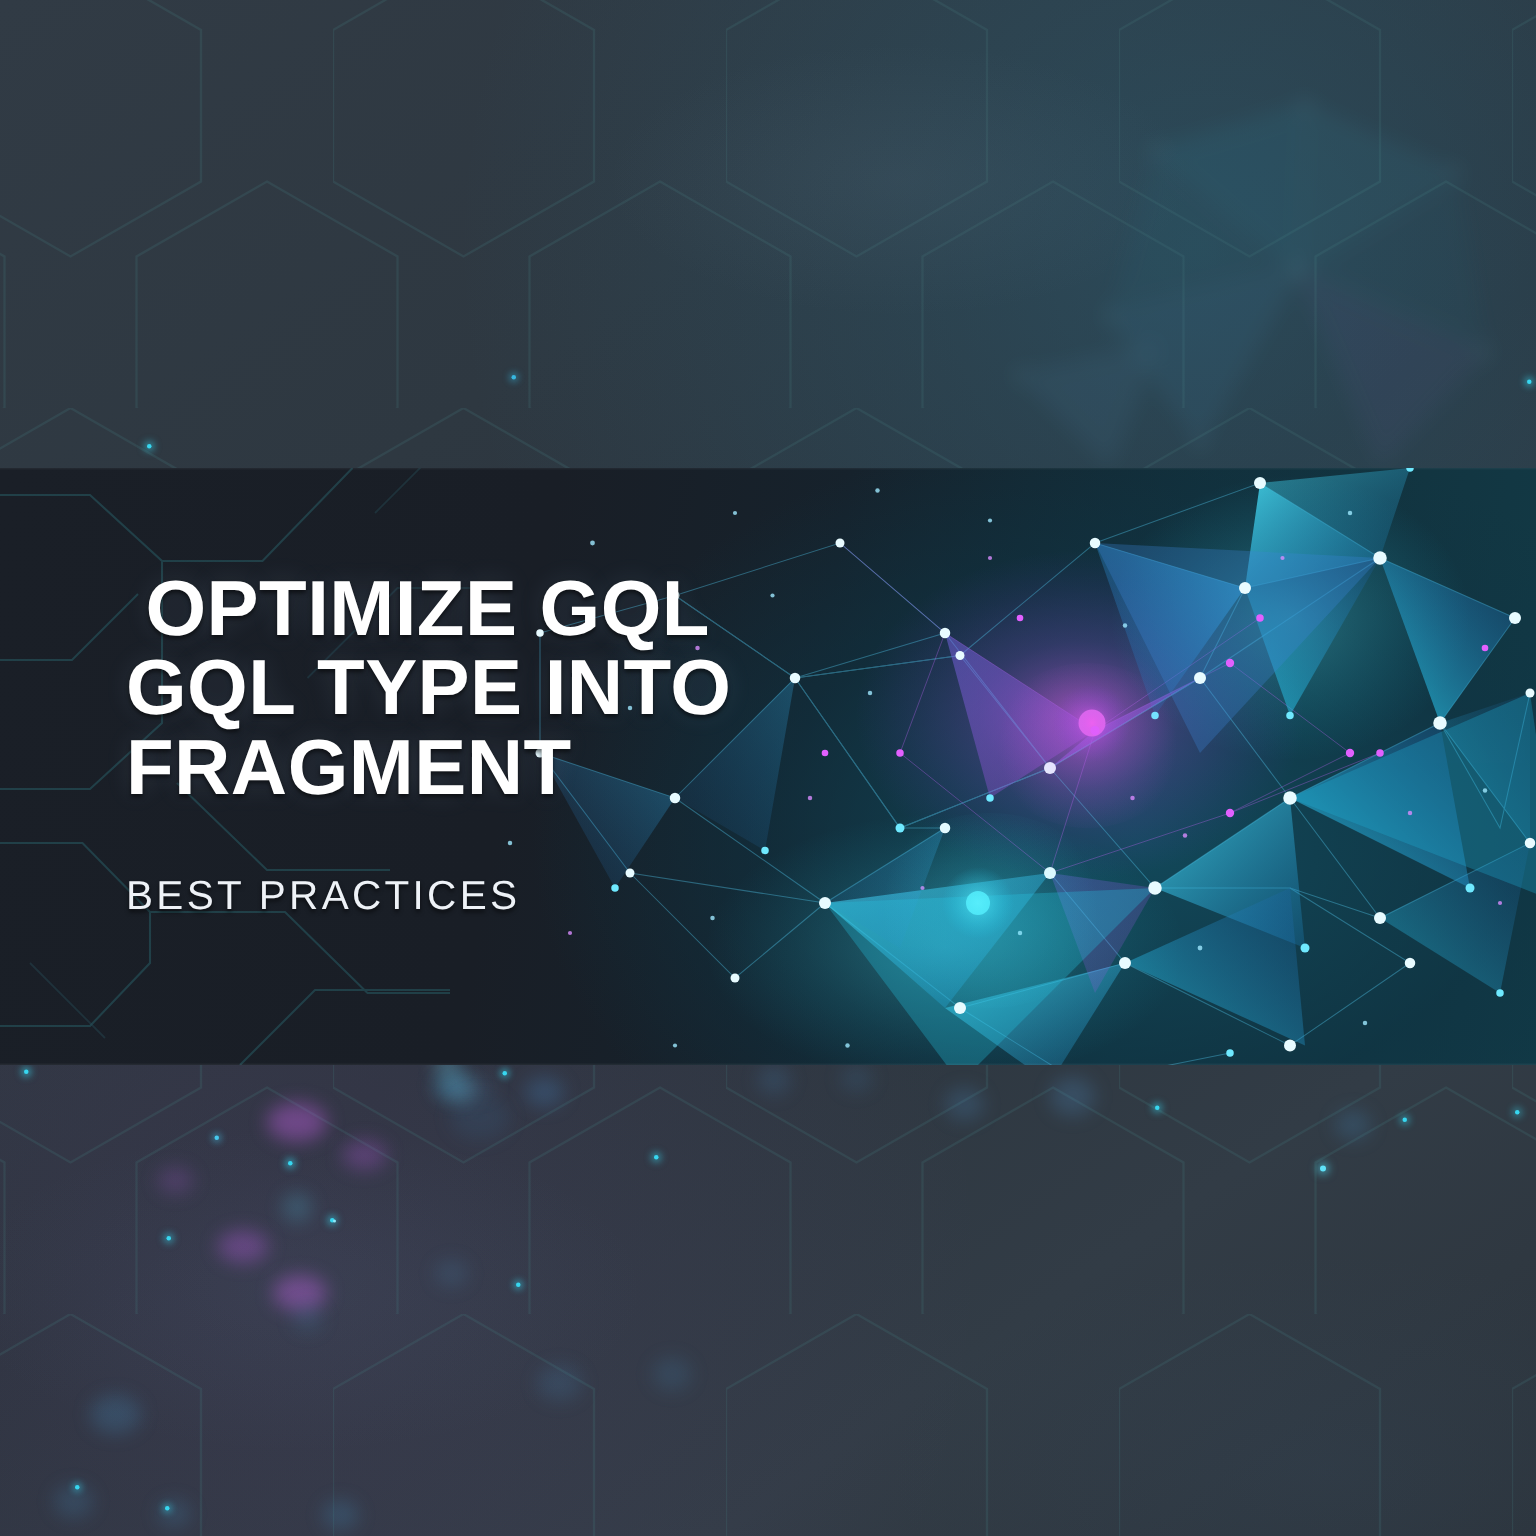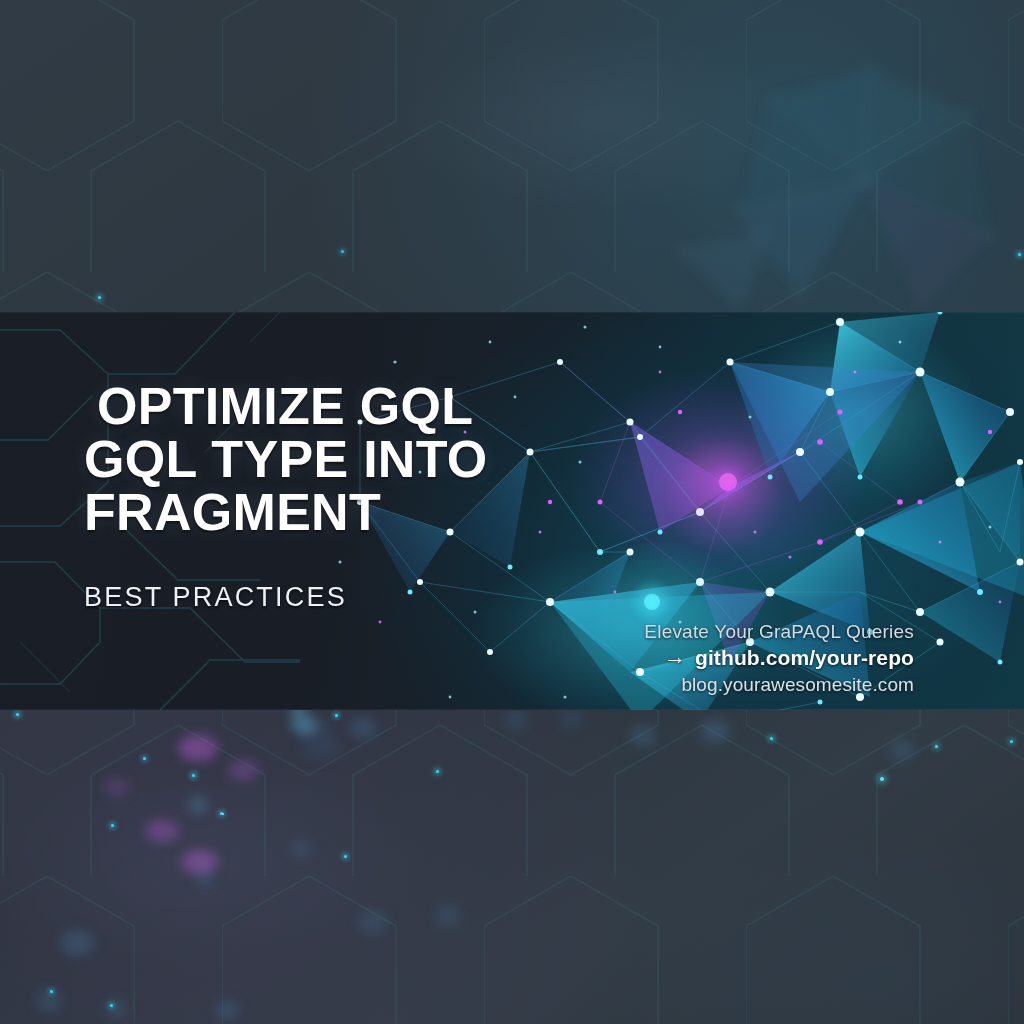--- a/index.html
+++ b/index.html
@@ -425,22 +425,14 @@
   </div>
 
   <div id="headline">
     <span class="l1">OPTIMIZE GQL</span>
     <span class="l2">GQL TYPE INTO</span>
     <span class="l3">FRAGMENT</span>
   </div>
 
   <div id="subhead">BEST PRACTICES</div>
 
-  <div id="cta">
-    <div class="tagline">Elevate Your GraPAQL Queries</div>
-    <div class="repo">
-      <span class="arrow">→</span>
-      <span>github.com/your-repo</span>
-    </div>
-    <div class="site">blog.yourawesomesite.com</div>
-  </div>
 
 </div>
 
 </body></html>

